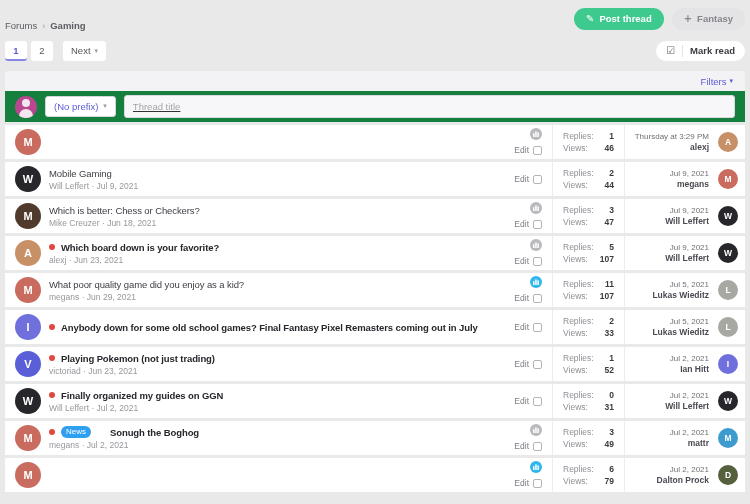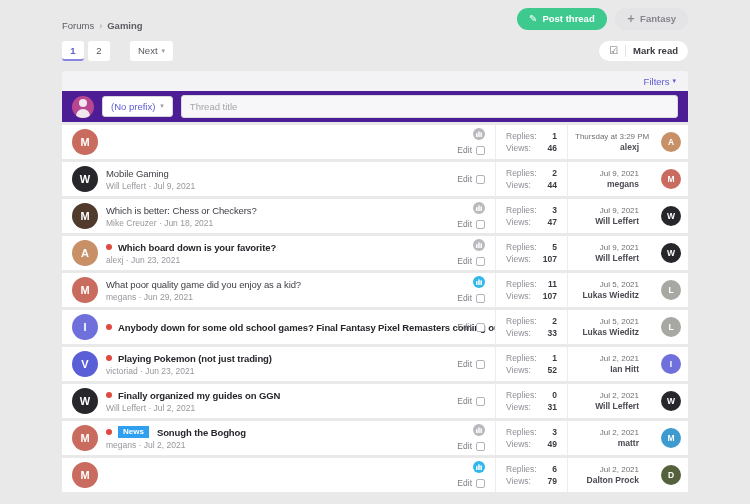--- a/index.html
+++ b/index.html
@@ -1,78 +1,78 @@
 <!DOCTYPE html>
 <html><head>
 <meta charset="utf-8">
 <style>
   * { margin:0; padding:0; box-sizing:border-box; font-family:"Liberation Sans","DejaVu Sans",sans-serif; }
   html,body { width:750px; height:504px; overflow:hidden; background:#e9e9ea; }
-  .page { width:626px; margin:0 auto; padding-top:8px; }
+  .page { width:740px; margin:0 auto; padding-top:8px; }
 
   
   .header-row { display:flex; justify-content:space-between; align-items:flex-end; }
   .breadcrumb { font-size:9.5px; color:#5c5c62; display:flex; align-items:center; gap:5px; }
   .crumb { cursor:pointer; }
   .crumb.current { font-weight:700; }
   .crumb-sep { color:#9a9aa1; font-size:9px; }
   .page-title { font-size:13.5px; font-weight:700; color:#1d1d22; margin-top:5px; }
   .header-actions { display:flex; gap:8px; padding-bottom:1px; }
   .pill-btn { border:none; border-radius:20px; padding:6px 12px; font-size:9.5px; font-weight:700; display:flex; align-items:center; gap:5px; cursor:pointer; line-height:1; }
   .btn-green { background:#3ec98e; color:#fff; }
   .btn-gray { background:#e4e4e7; color:#85858c; }
   .pencil,.plus { font-size:10px; line-height:1; font-family:"DejaVu Sans",sans-serif; }
 
   
   .toolbar-row { margin-top:10px; display:flex; justify-content:space-between; align-items:center; }
   .pagination { display:flex; gap:4px; }
   .page-btn { background:#fff; border:none; border-bottom:2px solid transparent; border-radius:3px; padding:5px 8px 3px; font-size:9.5px; color:#55555c; min-width:22px; text-align:center; cursor:pointer; display:flex; align-items:center; gap:4px; justify-content:center; line-height:1; }
   .page-btn.active { color:#5d5bd4; font-weight:700; border-bottom-color:#8886e0; }
-  .page-btn.next { margin-left:16px; }
+  .page-btn.next { margin-left:6px; }
   .chev { font-size:7px; color:#9a9aa1; font-family:"DejaVu Sans",sans-serif; }
   .mark-read { background:#fff; border:none; border-radius:20px; padding:4px 10px; display:flex; align-items:center; font-size:9.5px; color:#3a3a40; font-weight:600; cursor:pointer; line-height:1.2; }
   .mr-icon { font-size:10px; color:#6b6b72; padding-right:7px; border-right:1px solid #e4e4e7; margin-right:7px; font-family:"DejaVu Sans",sans-serif; }
 
   
   .card { margin-top:10px; }
   .card-head { background:#f3f3f5; height:20px; display:flex; align-items:center; justify-content:flex-end; padding:0 12px; border-radius:3px 3px 0 0; }
   .filters-btn { background:none; border:none; color:#5d5bd4; font-size:9.5px; font-weight:400; display:flex; align-items:center; gap:3px; cursor:pointer; }
   .filters-btn .chev { color:#5d5bd4; }
 
-  .composer { background:#4c1d95; padding:4px 10px; display:flex; align-items:center; gap:8px; margin-bottom:3px; }
+  .composer { background:#15803d; padding:4px 10px; display:flex; align-items:center; gap:8px; margin-bottom:3px; }
   .composer-avatar { width:22px; height:22px; border-radius:50%; background:#b8478f; position:relative; overflow:hidden; flex:none; cursor:pointer; }
   .composer-avatar::before { content:''; position:absolute; top:3px; left:50%; transform:translateX(-50%); width:8px; height:8px; border-radius:50%; background:#f2e7ee; }
   .composer-avatar::after { content:''; position:absolute; top:13px; left:50%; transform:translateX(-50%); width:14px; height:10px; border-radius:7px 7px 0 0; background:#f2e7ee; }
   .prefix-btn { background:#fff; border:1px solid #d5d5da; border-radius:3px; color:#5d5bd4; font-size:9.5px; padding:4px 8px; display:flex; align-items:center; gap:5px; cursor:pointer; flex:none; line-height:1.2; }
-  .thread-input { flex:1; background:#f7f7f9; border:1px solid #dadade; border-radius:3px; font-size:9.5px; padding:5px 8px; color:#333; outline:none; }
+  .thread-input { flex:1; background:#f7f7f9; border:1px solid #dadade; border-radius:3px; font-size:9.5px; padding:5px 8px; color:#333; outline:none;text-decoration:underline; }
   .thread-input::placeholder { color:#a5a5ab; }
 
   
   .row { display:grid; grid-template-columns:1fr 72px 121px; background:#fff; margin-bottom:3px; height:34px; }
   .col-main { position:relative; display:flex; align-items:center; gap:8px; padding:0 10px; overflow:hidden; }
   .avatar { width:26px; height:26px; border-radius:50%; flex:none; display:flex; align-items:center; justify-content:center; color:#fff; font-size:11px; font-weight:700; cursor:pointer; }
   .avatar.small { width:20px; height:20px; font-size:8.5px; }
   .main-text { min-width:0; }
   .title-line { display:flex; align-items:center; white-space:nowrap; }
   .dot { width:6px; height:6px; border-radius:50%; background:#e0493f; margin-right:6px; flex:none; }
-  .badge { background:#2f9ff0; color:#fff; font-size:8px; font-weight:700; padding:1px 5px 2px; border-radius:0; margin-right:8px; flex:none; }
+  .badge { background:#2f9ff0; color:#fff; font-size:8px; font-weight:400; padding:1px 5px 2px; border-radius:6px; margin-right:19px; flex:none; }
   .t-title { font-size:9.5px; letter-spacing:-0.1px; color:#3d3d44; cursor:pointer; }
   .t-title.unread { font-weight:700; color:#26262c; }
   .meta-line { font-size:8.5px; color:#97979d; margin-top:2px; white-space:nowrap; }
   .t-author { cursor:pointer; }
   .status-icon { position:absolute; top:3px; right:10px; width:12px; height:12px; border-radius:50%; display:flex; align-items:center; justify-content:center; }
   .edit-box { position:absolute; right:10px; bottom:4px; display:flex; align-items:center; gap:4px; }
   .edit-box.centered { bottom:auto; top:50%; transform:translateY(-50%); }
   .edit-label { font-size:8.5px; color:#7d7d84; cursor:pointer; }
   .checkbox { width:9px; height:9px; border:1px solid #b3b3ba; border-radius:2px; background:#fff; cursor:pointer; }
   .col-stats { border-left:1px solid #ededf0; display:flex; flex-direction:column; justify-content:center; gap:3px; padding:0 10px; }
   .stat { display:flex; justify-content:space-between; font-size:8.5px; line-height:1;gap:6px; }
   .s-label { color:#8f8f96; }
   .s-val { color:#3a3a40; font-weight:700; }
-  .col-last { border-left:1px solid #ededf0; display:flex; align-items:center; justify-content:flex-end; gap:22px; padding:0 7px; overflow:hidden; }
+  .col-last { border-left:1px solid #ededf0; display:flex; align-items:center; justify-content:flex-end; gap:9px; padding:0 7px; overflow:hidden; }
   .last-text { text-align:right; white-space:nowrap; min-width:0; }
   .l-date { font-size:8px; color:#6f6f76; cursor:pointer; }
   .l-user { font-size:8.5px; color:#4a4a52; font-weight:700; margin-top:1px; cursor:pointer; }
 </style>
 </head>
 <body>
 
 <div class="page">
 
   <div class="header-row">

